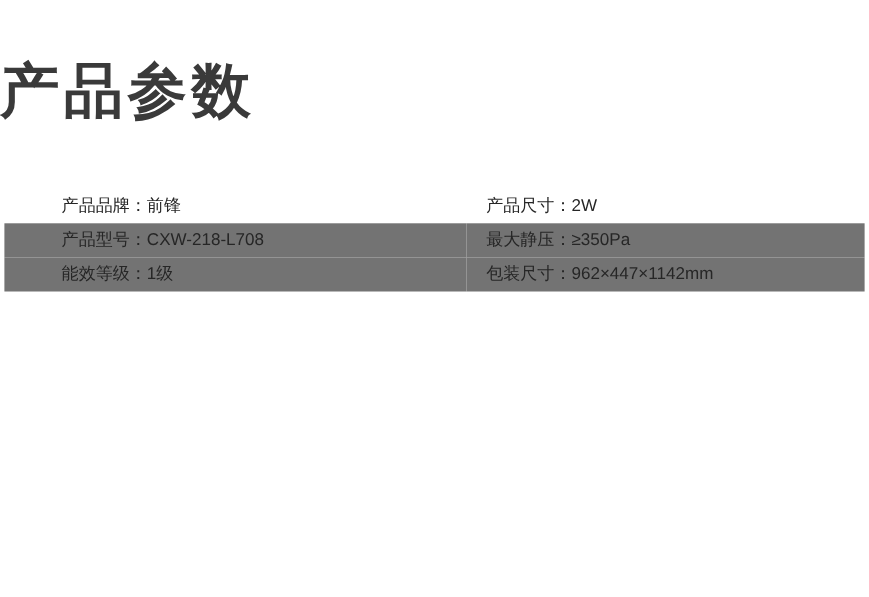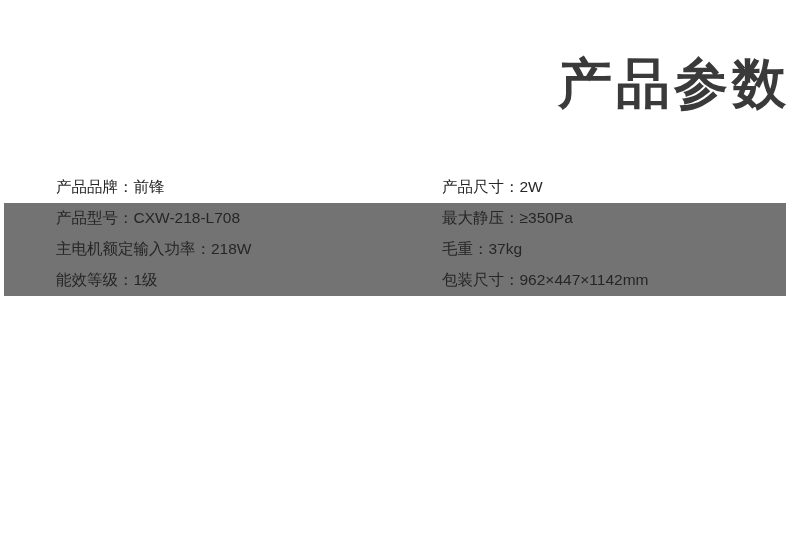--- a/index.html
+++ b/index.html
@@ -14,21 +14,21 @@
     color: #222222;
     overflow: hidden;
   }
   .page {
     position: relative;
     width: 790px;
     height: 543px;
     box-sizing: border-box;
   }
   .title {
-    text-align: right;
+    text-align: left;
     font-size: 54px;
     font-weight: bold;
     letter-spacing: 4px;
     color: #3a3a3a;
     margin: 0;
     padding-top: 52px;
     line-height: 1.15;
     font-family: "Liberation Sans", sans-serif;
   }
   .spec-table {
@@ -80,24 +80,20 @@
     <tbody>
       <tr class="odd">
         <td class="left-cell"><span class="cell-inner">产品品牌：前锋</span></td>
         <td class="right-cell"><span class="cell-inner">产品尺寸：2W</span></td>
       </tr>
       <tr class="even">
         <td class="left-cell"><span class="cell-inner">产品型号：CXW-218-L708</span></td>
         <td class="right-cell"><span class="cell-inner">最大静压：≥350Pa</span></td>
       </tr>
       <tr class="even">
-        <td class="left-cell"><span class="cell-inner">主电机额定输入功率：218W</span></td>
-        <td class="right-cell"><span class="cell-inner">毛重：37kg</span></td>
-      </tr>
-      <tr class="even">
         <td class="left-cell"><span class="cell-inner">能效等级：1级</span></td>
         <td class="right-cell"><span class="cell-inner">包装尺寸：962×447×1142mm</span></td>
       </tr>
     </tbody>
   </table>
 
   <div class="bottom-pad"></div>
 </div>
 
 </body></html>

